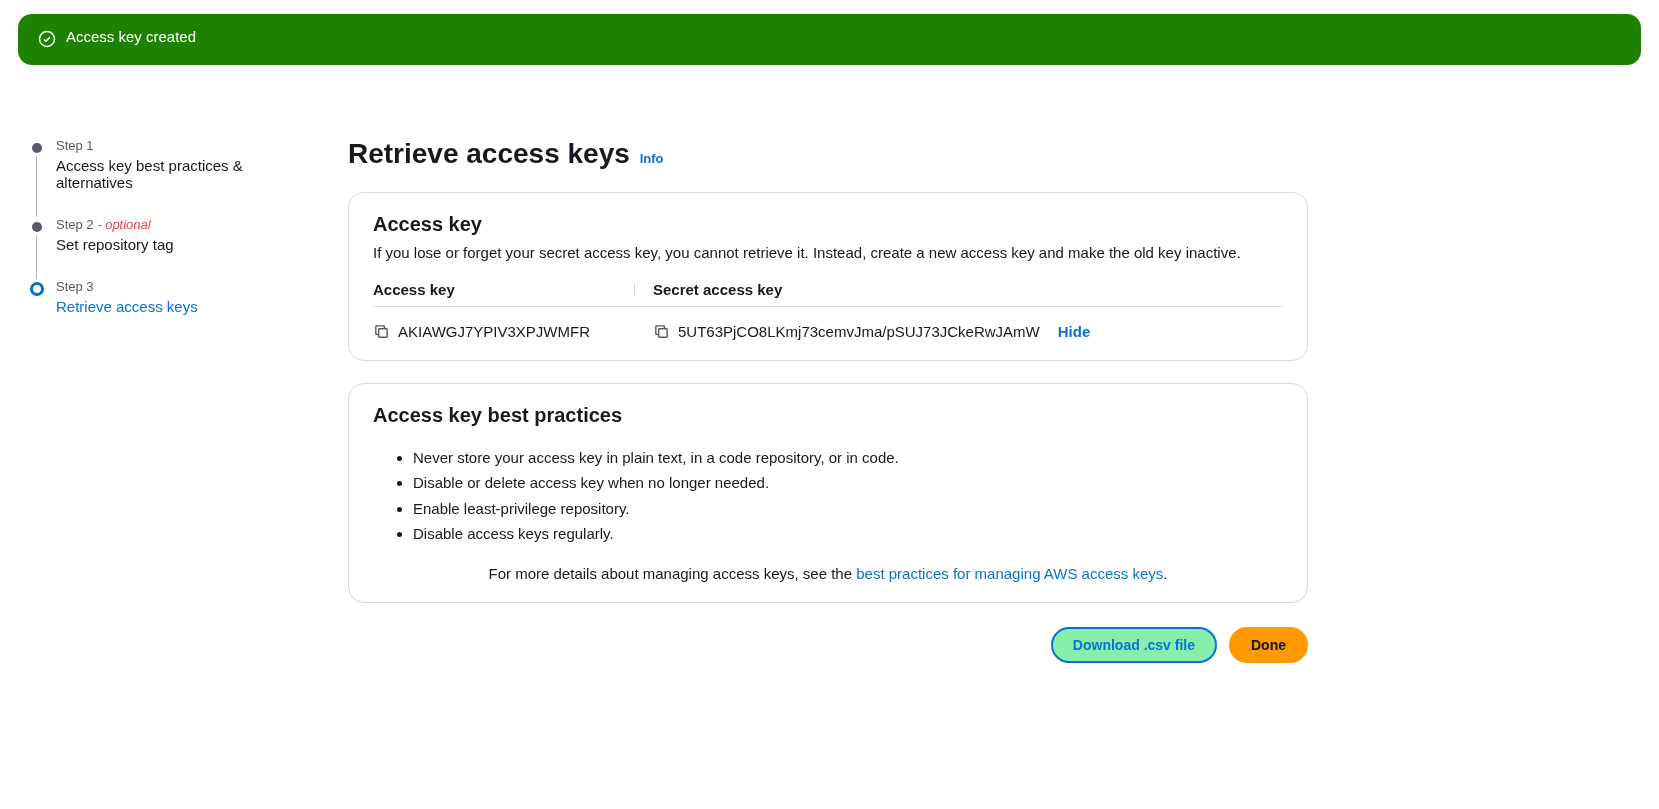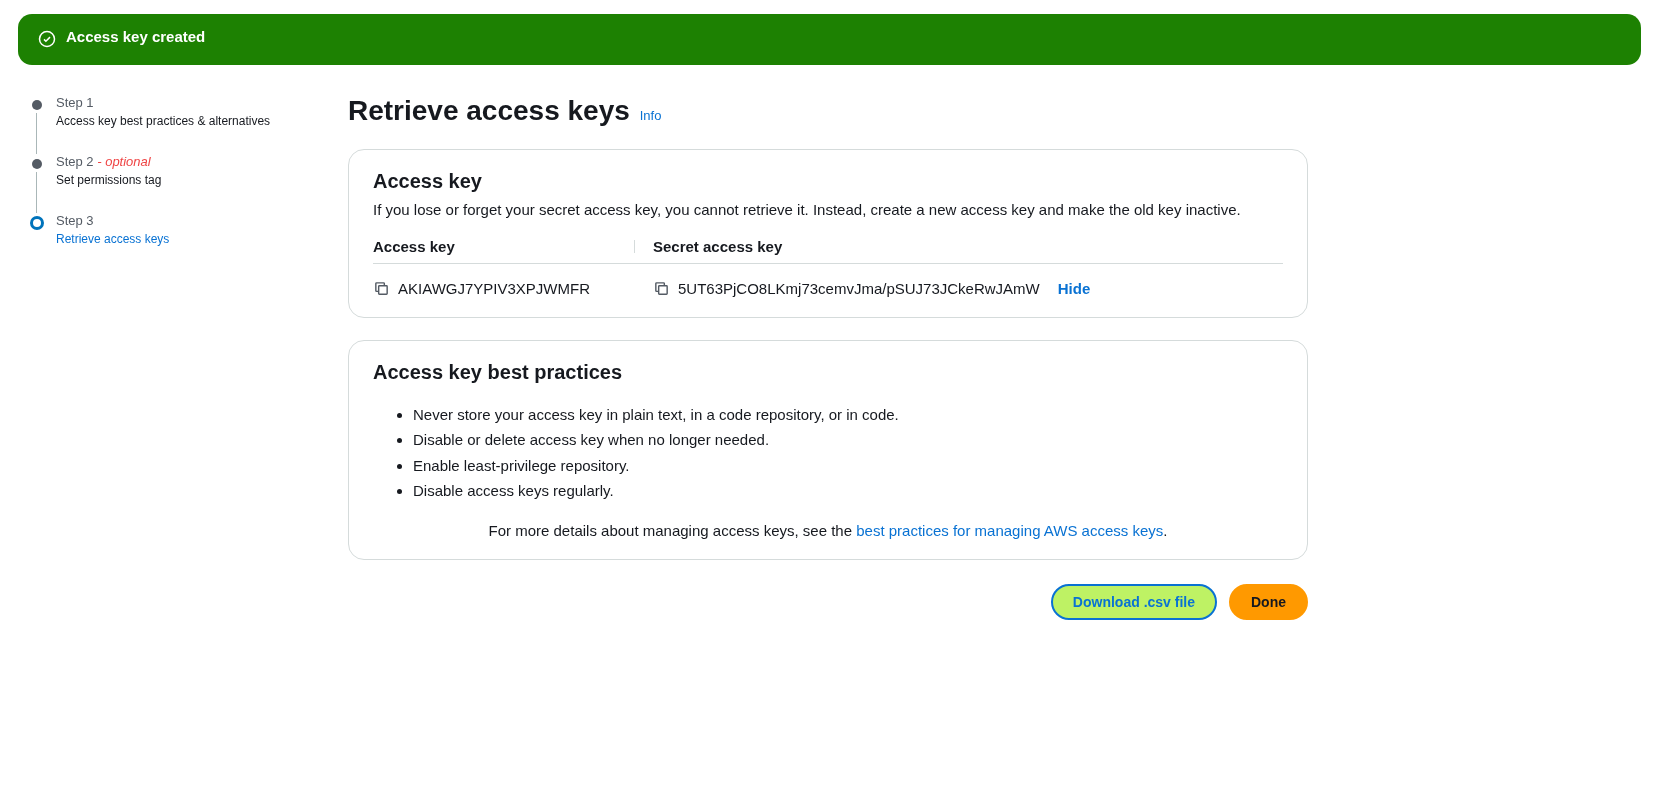--- a/index.html
+++ b/index.html
@@ -13,26 +13,27 @@
     background: #1D8102;
     color: #fff;
     margin: 14px 18px 0 18px;
     border-radius: 14px;
     padding: 14px 20px;
     display: flex;
     gap: 10px;
     align-items: flex-start;
   }
   .banner svg { flex: 0 0 auto; margin-top: 2px; }
-  .banner-title { font-weight: 700; font-size: 15px; margin-bottom: 4px; }
+  .banner-title { font-weight: 400; font-size: 15px; margin-bottom: 4px; }
   .banner-msg { font-size: 15px; }
   .layout {
     display: flex;
     gap: 40px;
     padding: 30px 18px 30px 18px;
+    margin-top: 43px;
   }
   .wizard {
     width: 290px;
     flex: 0 0 auto;
     padding-left: 14px;
   }
   .wizard-step {
     position: relative;
     padding-left: 24px;
     margin-bottom: 26px;
@@ -57,25 +58,25 @@
     position: absolute;
     left: 4px;
     top: 18px;
     bottom: -26px;
     width: 1px;
     background: #aab7b8;
   }
   .wizard-step:last-child .line { display: none; }
   .step-label { font-size: 13px; color: #545b64; }
   .step-optional { font-style: italic; font-size: 13px; color: #ef4444;}
-  .step-title { font-size: 12px; color: #16191f; margin-top: 4px; }
+  .step-title { font-size: 15px; color: #16191f; margin-top: 4px; }
   .wizard-step.current .step-title { color: #0972d3; font-weight: 500; }
   .main { flex: 1; max-width: 960px; }
   h1.page-title { font-size: 28px; font-weight: 800; display: inline-block; }
-  .info-link { color: #0972d3; font-size: 13px; font-weight: 400; margin-left: 6px; cursor: pointer; }
+  .info-link { color: #0972d3; font-size: 13px; font-weight: 700; margin-left: 6px; cursor: pointer; }
   .panel {
     border: 1px solid #d5dbdb;
     border-radius: 16px;
     padding: 20px 24px;
     margin-top: 22px;
     background: #fff;
   }
   .panel h2 { font-size: 20px; font-weight: 800; margin-bottom: 6px; }
   .panel-desc { font-size: 15px; color: #16191f; line-height: 1.5; margin-bottom: 16px; }
   .kv-row { display: flex; }
@@ -101,21 +102,21 @@
     font-weight: 700;
     padding: 8px 20px;
     border-radius: 20px;
     cursor: pointer;
     border: 2px solid transparent;
     display: inline-flex;
     align-items: center;
   }
   .btn-secondary {
     color: #0972d3;
-    background: #bef264;
+    background: #86efac;
     border-color: #0972d3;
   }
   .btn-primary {
     background: #ff9900;
     border-color: #ff9900;
     color: #16191f;
   }
 </style>
 </head>
 <body>
@@ -135,21 +136,21 @@
 <div class="layout">
   <nav class="wizard">
     <div class="wizard-step">
       <div class="line"></div>
       <div class="step-label"><span>Step 1</span><span class="step-optional"></span></div>
       <div class="step-title">Access key best practices &amp; alternatives</div>
     </div>
     <div class="wizard-step">
       <div class="line"></div>
       <div class="step-label"><span>Step 2</span><span class="step-optional"> - optional</span></div>
-      <div class="step-title">Set permissions tag</div>
+      <div class="step-title">Set repository tag</div>
     </div>
     <div class="wizard-step current">
       <div class="step-label"><span>Step 3</span><span class="step-optional"></span></div>
       <div class="step-title">Retrieve access keys</div>
     </div>
   </nav>
 
   <main class="main">
     <div>
       <h1 class="page-title">Retrieve access keys</h1>

